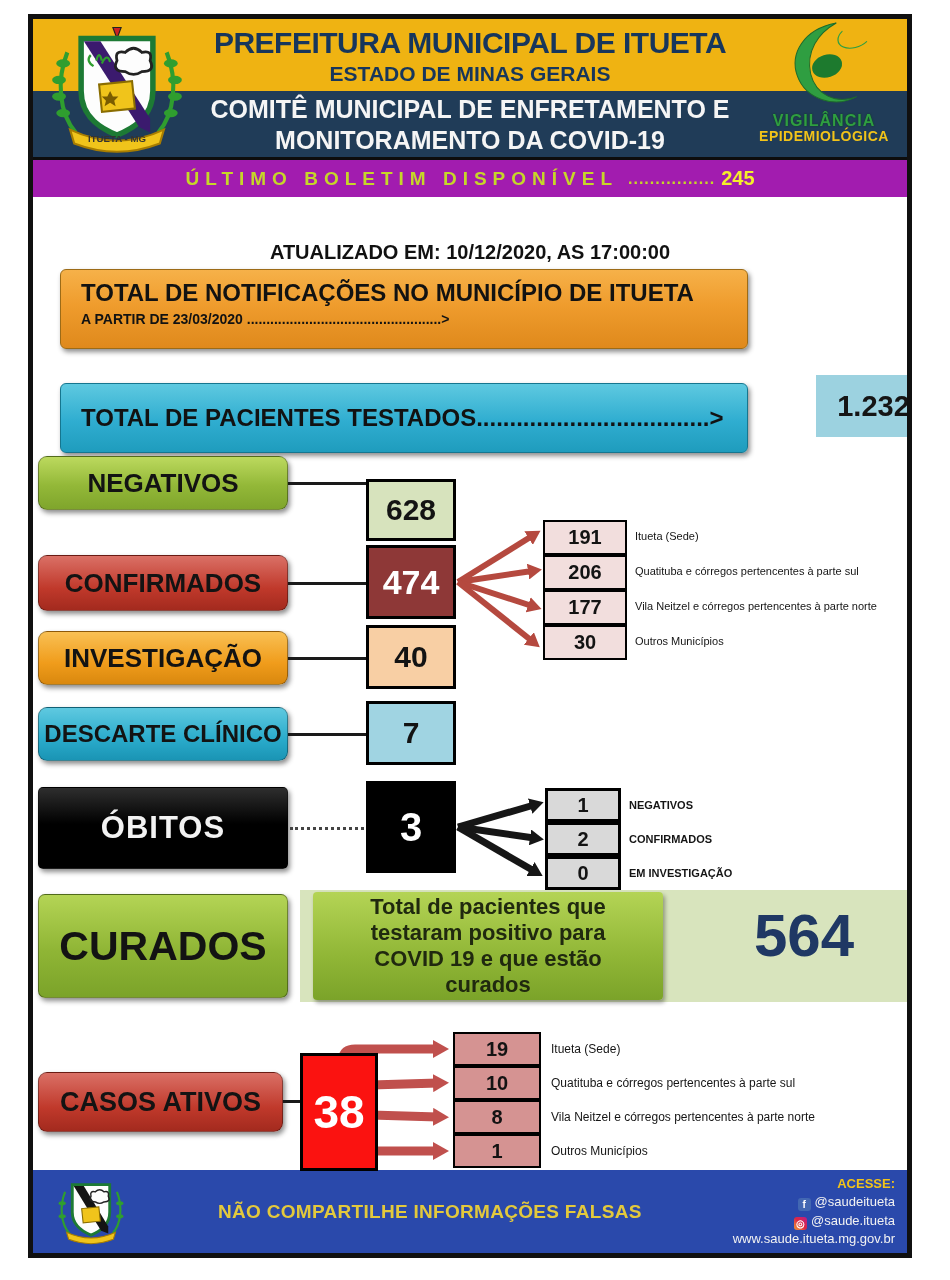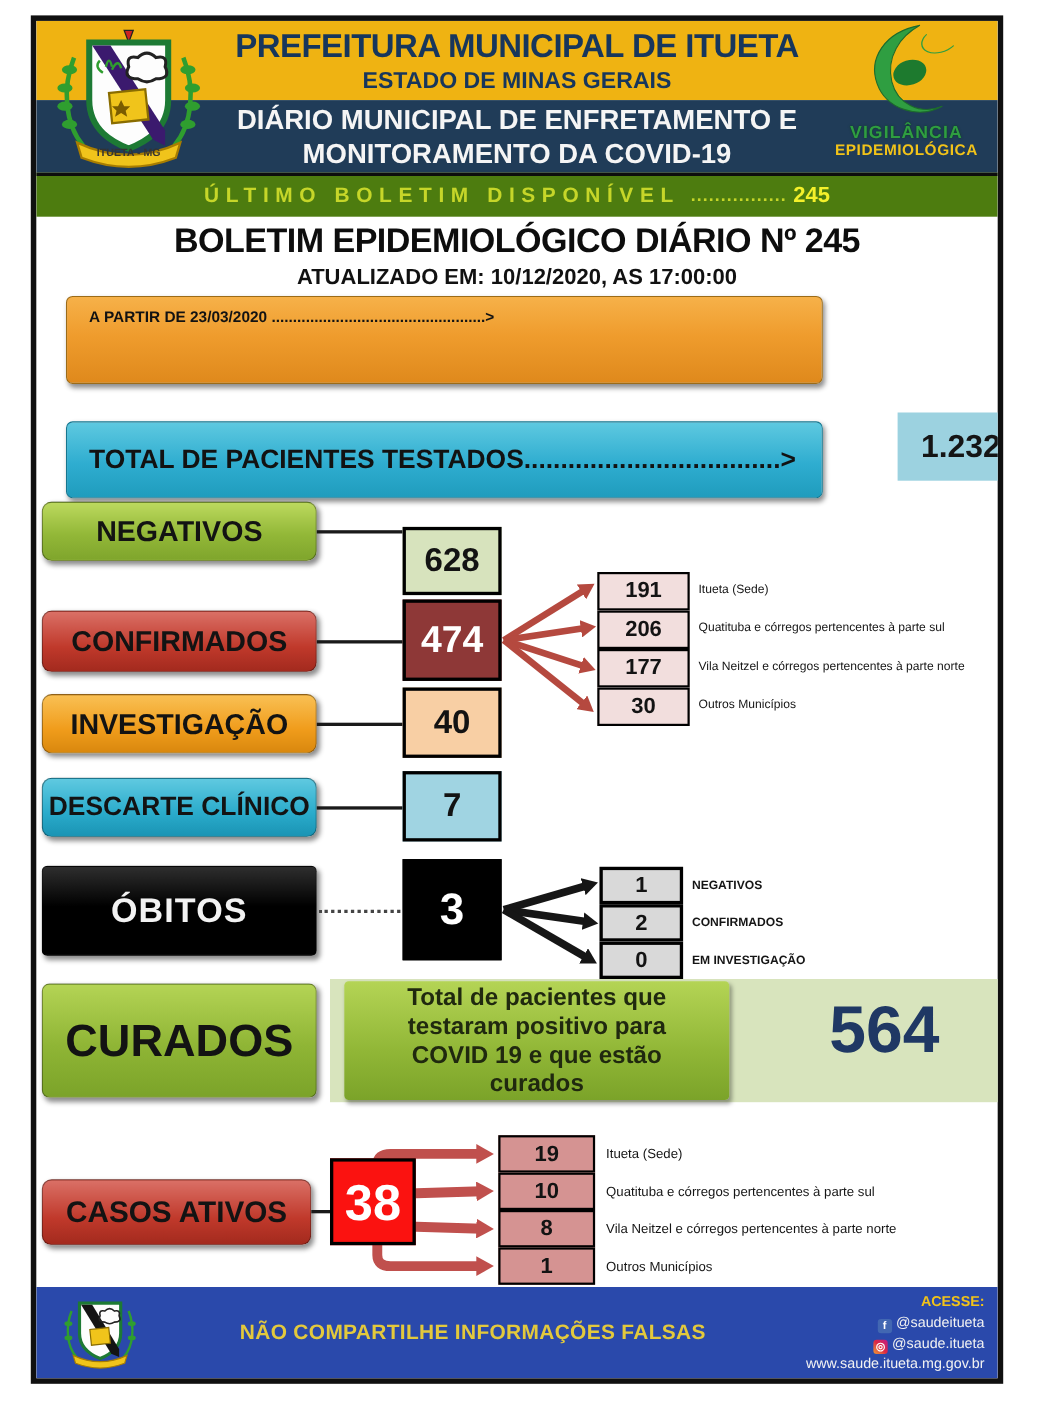--- a/index.html
+++ b/index.html
@@ -4,21 +4,21 @@
 <style>
   html,body{margin:0;padding:0;background:#ffffff;font-family:"Liberation Sans",sans-serif;}
   body{width:950px;height:1280px;position:relative;}
   .poster{position:absolute;left:28px;top:14px;width:884px;height:1244px;box-sizing:border-box;
           border:5px solid #101010;background:#ffffff;overflow:hidden;}
   .abs{position:absolute;}
 
   
   .band-yellow{position:absolute;left:0;top:0;right:0;height:72px;background:#efb312;}
   .band-navy{position:absolute;left:0;top:72px;right:0;height:66px;background:#203c58;}
-  .band-green{position:absolute;left:0;top:138px;right:0;height:37px;background:#4d7c0f;
+  .band-green{position:absolute;left:0;top:138px;right:0;height:37px;background:#a21caf;
               border-top:3px solid #0d0d0d;display:flex;align-items:center;justify-content:center;}
   .hdr-title{position:absolute;left:165px;right:165px;top:7px;text-align:center;font-size:30px;
              font-weight:bold;color:#17365c;letter-spacing:-0.5px;}
   .hdr-sub{position:absolute;left:165px;right:165px;top:43px;text-align:center;font-size:21px;
            font-weight:bold;color:#17365c;}
   .hdr-com1{position:absolute;left:165px;right:165px;top:76px;text-align:center;font-size:25px;
             font-weight:bold;color:#f5f5f5;}
   .hdr-com2{position:absolute;left:165px;right:165px;top:107px;text-align:center;font-size:25px;
             font-weight:bold;color:#f5f5f5;}
   .gb-label{color:#c6d629;font-size:19px;font-weight:bold;letter-spacing:6px;}
@@ -72,21 +72,21 @@
   .conn-dot{position:absolute;border-top:3px dotted #444;height:0;}
 
   
   .vbox{position:absolute;left:333px;width:90px;box-sizing:border-box;border:3px solid #000;
         display:flex;align-items:center;justify-content:center;font-weight:bold;color:#131313;}
   .v-neg{top:432px;height:62px;background:#d7e3bd;font-size:30px;margin-top:28px;}
   .v-conf{top:526px;height:74px;background:#8e3837;color:#fff;font-size:34px;}
   .v-inv{top:606px;height:64px;background:#f8cfa4;font-size:30px;}
   .v-desc{top:682px;height:64px;background:#a0d4e2;font-size:30px;}
   .v-obt{top:762px;height:92px;background:#000;color:#fff;font-size:40px;}
-  .v-cas{left:267px;top:1034px;width:78px;height:79px;background:#fb1210;color:#fff;font-size:46px;z-index:3;}
+  .v-cas{left:267px;top:1034px;width:78px;height:118px;background:#fb1210;color:#fff;font-size:46px;z-index:3;}
 
   
   .bd{position:absolute;box-sizing:border-box;border:2px solid #000;display:flex;align-items:center;
       justify-content:center;font-weight:bold;font-size:20px;color:#131313;}
   .bd-conf{left:510px;width:84px;height:35px;background:#f2dedd;}
   .bd-obt{left:512px;width:76px;height:34px;background:#d9d9d9;border-width:3px;}
   .bd-cas{left:420px;width:88px;height:34px;background:#d59392;}
   .bd-label{position:absolute;font-size:11px;color:#151515;white-space:nowrap;}
   .bd-label-b{position:absolute;font-size:11px;font-weight:bold;color:#151515;white-space:nowrap;}
   .bd-label-c{position:absolute;font-size:12px;color:#151515;white-space:nowrap;}
@@ -118,21 +118,21 @@
 </head>
 <body>
 
 <div class="poster">
 
   <div class="band-yellow"></div>
   <div class="band-navy"></div>
 
   <div class="hdr-title">PREFEITURA MUNICIPAL DE ITUETA</div>
   <div class="hdr-sub">ESTADO DE MINAS GERAIS</div>
-  <div class="hdr-com1">DIÁRIO MUNICIPAL DE ENFRETAMENTO E</div>
+  <div class="hdr-com1">COMITÊ MUNICIPAL DE ENFRETAMENTO E</div>
   <div class="hdr-com2">MONITORAMENTO DA COVID-19</div>
 
   <div class="crest-hdr">
     <svg viewBox="0 0 100 100" width="148" height="138">
       <path d="M14,22 C6,42 8,66 20,80" stroke="#2f9e2f" stroke-width="3" fill="none"></path>
       <ellipse cx="11" cy="30" rx="5" ry="3" fill="#2f9e2f"></ellipse>
         <ellipse cx="8" cy="42" rx="5" ry="3" fill="#2f9e2f"></ellipse>
       <ellipse cx="8" cy="54" rx="5" ry="3" fill="#2f9e2f"></ellipse>
         <ellipse cx="11" cy="66" rx="5" ry="3" fill="#2f9e2f"></ellipse>
       <path d="M86,22 C94,42 92,66 80,80" stroke="#2f9e2f" stroke-width="3" fill="none"></path>
@@ -161,24 +161,24 @@
     <div class="vig-l1">VIGILÂNCIA</div>
     <div class="vig-l2">EPIDEMIOLÓGICA</div>
   </div>
 
   <div class="band-green">
     <span class="gb-label">ÚLTIMO BOLETIM DISPONÍVEL</span>
     <span class="gb-dots">................</span>
     <span class="gb-value">245</span>
   </div>
 
-  <div class="bul-title">BOLETIM EPIDEMIOLÓGICO DIÁRIO Nº 245</div>
   <div class="bul-sub">ATUALIZADO EM: 10/12/2020, AS 17:00:00</div>
 
   <div class="bar bar-notif">
+    <div class="l1">TOTAL DE NOTIFICAÇÕES NO MUNICÍPIO DE ITUETA</div>
     <div class="l2">A PARTIR DE 23/03/2020 ..................................................&gt;</div>
   </div>
 
   <div class="bar bar-tested">
     <div class="l1">TOTAL DE PACIENTES TESTADOS...................................&gt;</div>
   </div>
   <div class="bigval val-tested">1.232</div>
 
   <div class="pill pill-neg">NEGATIVOS</div>
   <div class="conn" style="left:255px;top:463px;width:78px;"></div>

